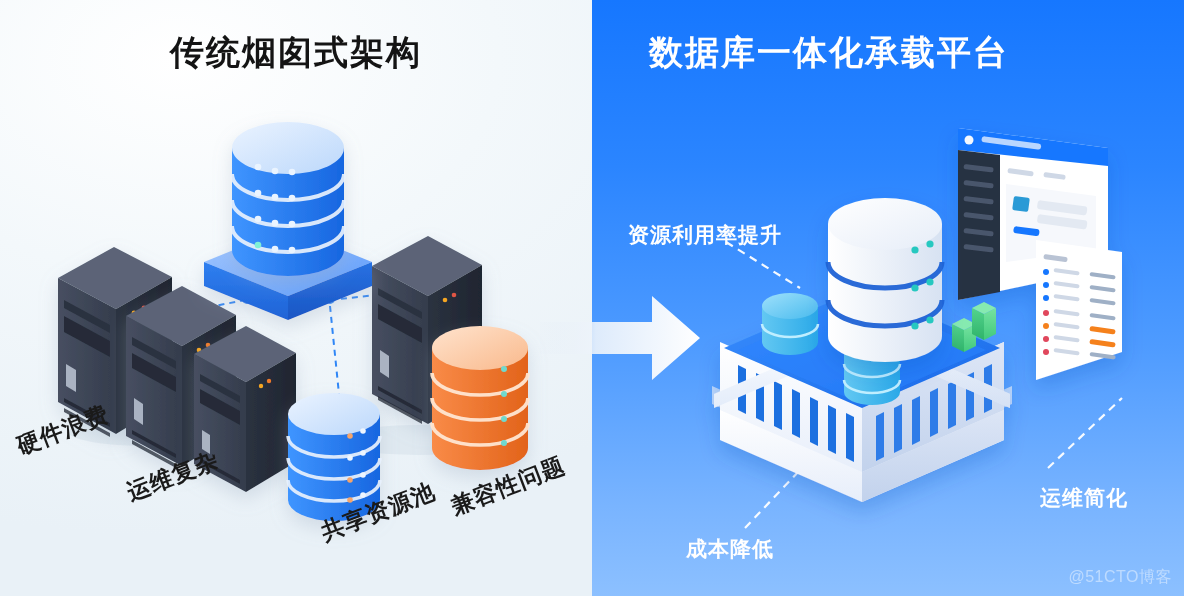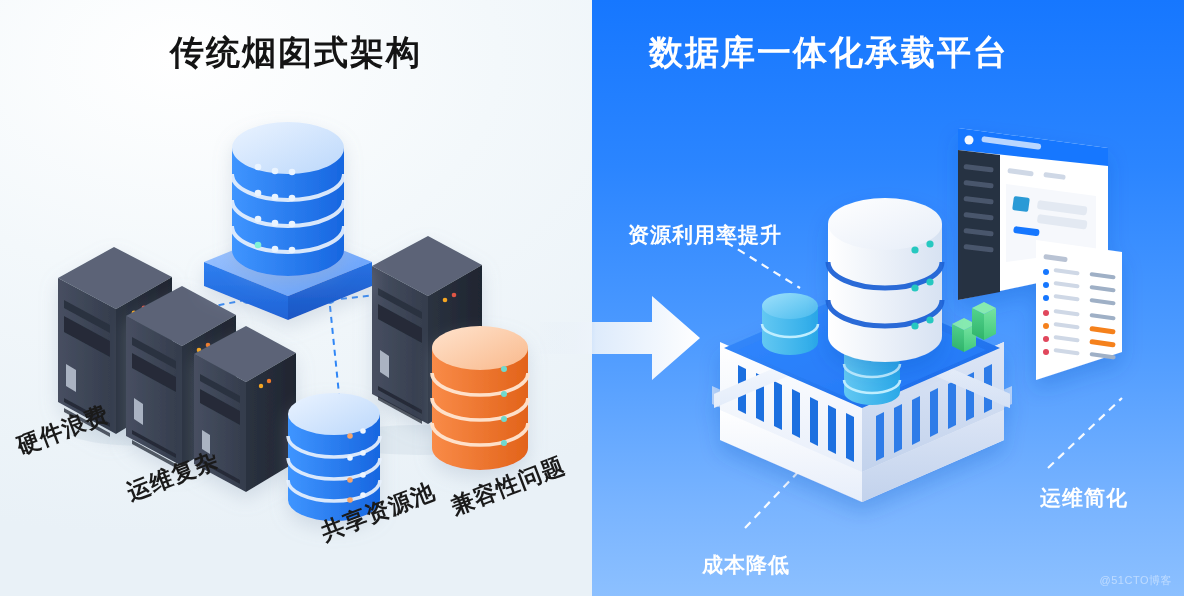--- a/index.html
+++ b/index.html
@@ -25,21 +25,21 @@
   .rot-label{position:absolute;font-size:23px;font-weight:bold;color:#1a1a1a;
     transform:rotate(-21deg);transform-origin:left center;white-space:nowrap;letter-spacing:1px;}
 
   
   .r-label{position:absolute;font-size:21px;font-weight:bold;color:#ffffff;white-space:nowrap;letter-spacing:1px;}
 
   
   #scene{position:absolute;left:0;top:0;width:1184px;height:596px;}
 
   
-  #watermark{position:absolute;right:12px;bottom:8px;font-size:11px;color:rgba(255,255,255,.45);letter-spacing:.5px;}
+  #watermark{position:absolute;right:12px;bottom:8px;font-size:16px;color:rgba(255,255,255,.45);letter-spacing:.5px;}
 </style>
 </head>
 <body>
 
 <div id="stage">
 
   <div class="panel" id="left-panel"></div>
   <div class="panel" id="right-panel"></div>
 
   <svg id="scene" viewBox="0 0 1184 596">
@@ -457,17 +457,17 @@
 
   <div class="title" id="left-title">传统烟囱式架构</div>
   <div class="title" id="right-title">数据库一体化承载平台</div>
 
   <div class="rot-label" style="left:18px;top:432px;">硬件浪费</div>
   <div class="rot-label" style="left:128px;top:478px;">运维复杂</div>
   <div class="rot-label" style="left:322px;top:518px;">共享资源池</div>
   <div class="rot-label" style="left:452px;top:492px;">兼容性问题</div>
 
   <div class="r-label" style="left:628px;top:197px;margin-top:24px;">资源利用率提升</div>
-  <div class="r-label" style="left:686px;top:551px;margin-left:16px;">成本降低</div>
+  <div class="r-label" style="left:686px;top:535px;">成本降低</div>
   <div class="r-label" style="left:1040px;top:484px;">运维简化</div>
 
   <div id="watermark">@51CTO博客</div>
 </div>
 
 </body></html>

